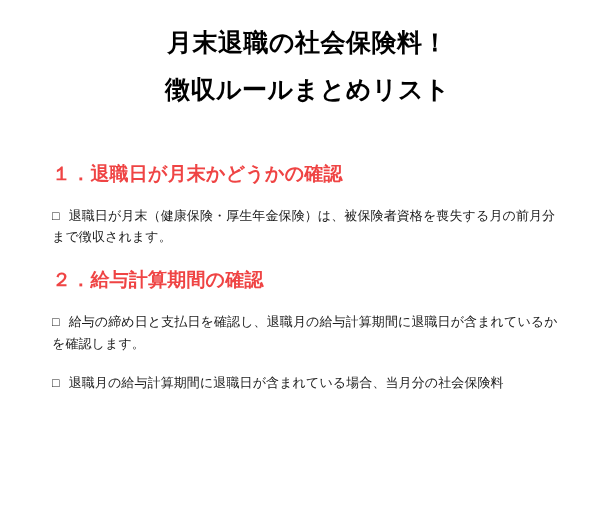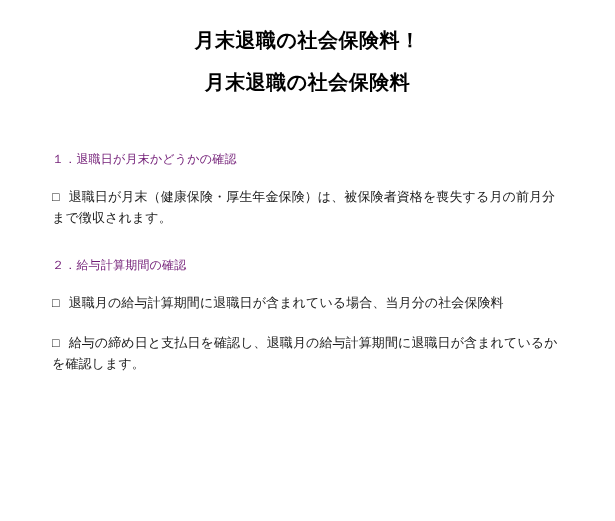--- a/index.html
+++ b/index.html
@@ -16,48 +16,48 @@
   }
   .page {
     width: 615px;
     height: 521px;
     box-sizing: border-box;
     padding: 0 52px;
     position: relative;
   }
   .doc-title {
     text-align: center;
-    font-size: 20px;
+    font-size: 25px;
     font-weight: bold;
     letter-spacing: 0.5px;
     line-height: 1.0;
     color: #000000;
   }
   .title-line-1 {
     margin-top: 30px;
   }
   .title-line-2 {
     margin-top: 22px;
   }
   .section {
     margin-top: 0;
   }
   .section-heading {
-    font-size: 12px;
-    font-weight: normal;
-    color: #701a75;
+    font-size: 19px;
+    font-weight: bold;
+    color: #ef4444;
     margin-top: 0;
     margin-bottom: 0;
     letter-spacing: 0.2px;
   }
   .sec-1 {
     margin-top: 59px;
   }
   .sec-2 {
-    margin-top: 29px;
+    margin-top: 20px;
   }
   .item {
     font-size: 13px;
     line-height: 1.62;
     color: #1a1a1a;
     margin-top: 18px;
     letter-spacing: 0.1px;
     text-align: left;
   }
   .checkbox-glyph {
@@ -68,37 +68,37 @@
   .item-text {
     display: inline;
   }
 </style>
 </head>
 <body>
 
 <div class="page">
 
   <div class="doc-title title-line-1">月末退職の社会保険料！</div>
-  <div class="doc-title title-line-2">月末退職の社会保険料</div>
+  <div class="doc-title title-line-2">徴収ルールまとめリスト</div>
 
   <div class="section">
     <div class="section-heading sec-1">１．退職日が月末かどうかの確認</div>
 
     <p class="item">
       <span class="checkbox-glyph">□</span><span class="item-text">退職日が月末（健康保険・厚生年金保険）は、被保険者資格を喪失する月の前月分まで徴収されます。</span>
     </p>
 
 
   </div>
 
   <div class="section">
     <div class="section-heading sec-2">２．給与計算期間の確認</div>
 
     <p class="item">
-      <span class="checkbox-glyph">□</span><span class="item-text">退職月の給与計算期間に退職日が含まれている場合、当月分の社会保険料</span>
+      <span class="checkbox-glyph">□</span><span class="item-text">給与の締め日と支払日を確認し、退職月の給与計算期間に退職日が含まれているかを確認します。</span>
     </p>
 
     <p class="item">
-      <span class="checkbox-glyph">□</span><span class="item-text">給与の締め日と支払日を確認し、退職月の給与計算期間に退職日が含まれているかを確認します。</span>
+      <span class="checkbox-glyph">□</span><span class="item-text">退職月の給与計算期間に退職日が含まれている場合、当月分の社会保険料</span>
     </p>
   </div>
 
 </div>
 
 </body></html>

